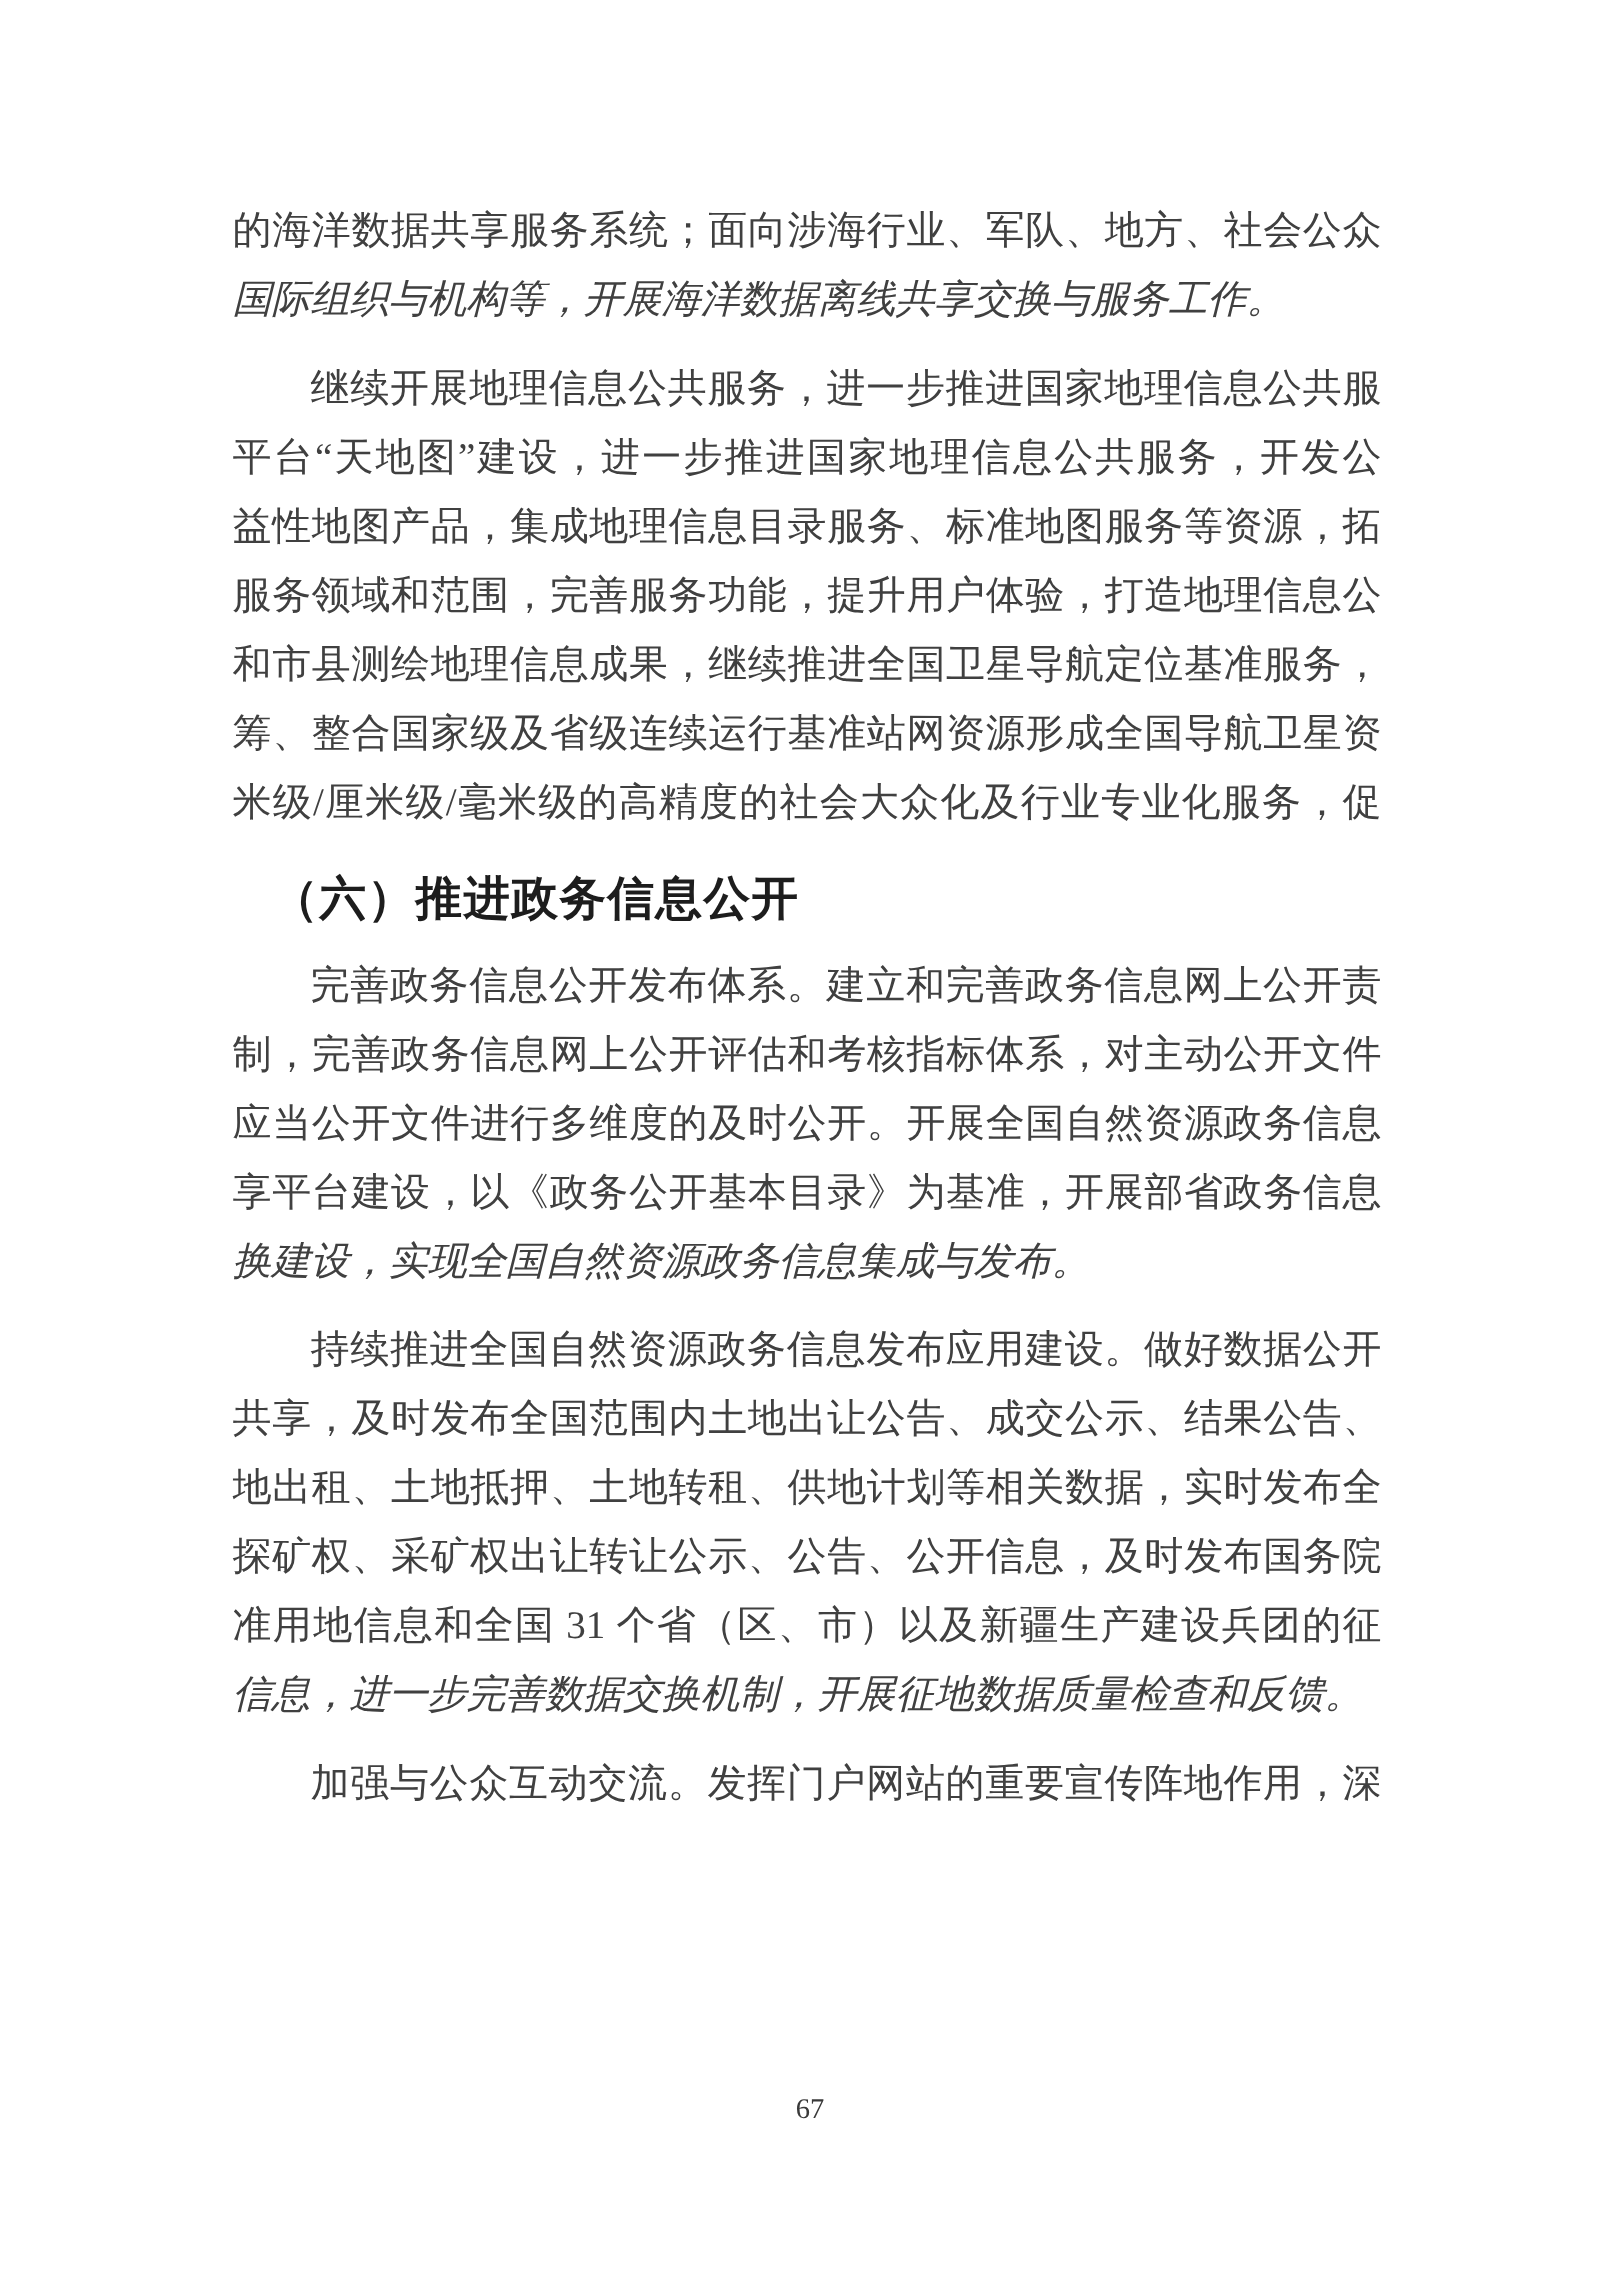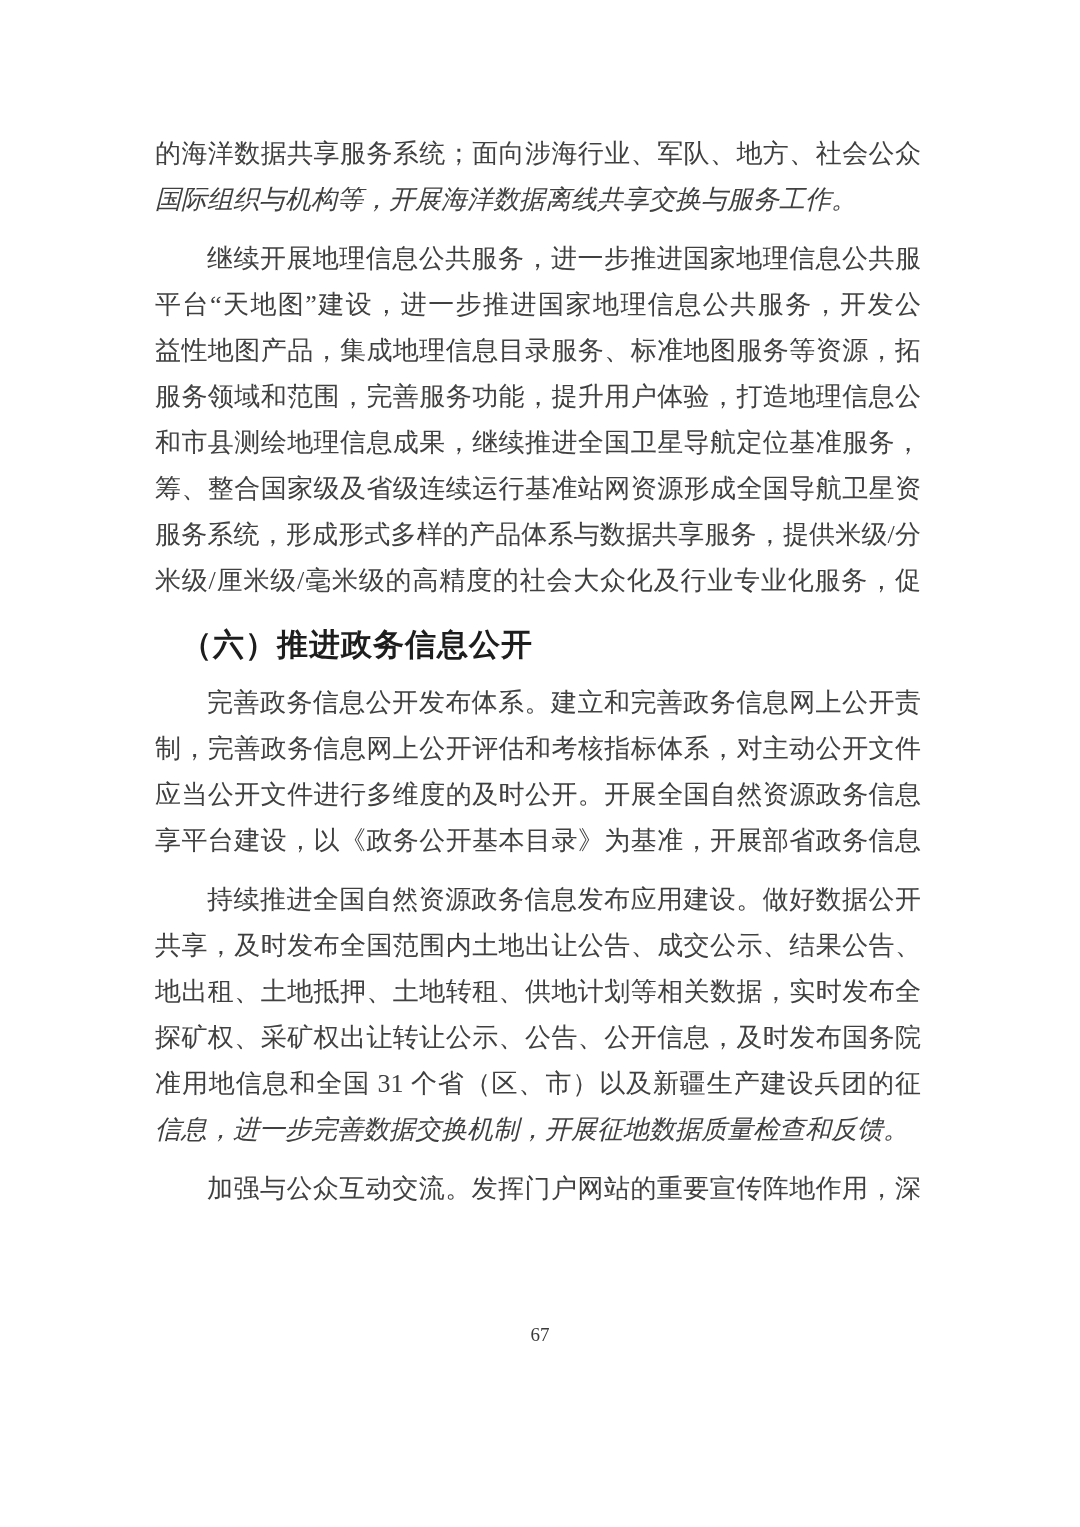--- a/index.html
+++ b/index.html
@@ -48,21 +48,21 @@
     line-height: 46px;
     margin: 18px 0 12px 0;
     font-weight: bold;
     font-size: 31px;
     color: #1d1d1d;
     text-indent: 26px;
     letter-spacing: 1px;
   }
   .page-number {
     position: absolute;
-    top: 1324px;
+    top: 1396px;
     left: 0;
     width: 100%;
     text-align: center;
     font-size: 19px;
     color: #3a3a3a;
   }
 </style>
 </head>
 <body>
 
@@ -74,31 +74,31 @@
       <div class="line last">国际组织与机构等，开展海洋数据离线共享交换与服务工作。</div>
     </div>
 
     <div class="para">
       <div class="line indent">继续开展地理信息公共服务，进一步推进国家地理信息公共服务</div>
       <div class="line">平台“天地图”建设，进一步推进国家地理信息公共服务，开发公</div>
       <div class="line">益性地图产品，集成地理信息目录服务、标准地图服务等资源，拓展</div>
       <div class="line">服务领域和范围，完善服务功能，提升用户体验，打造地理信息公共</div>
       <div class="line">和市县测绘地理信息成果，继续推进全国卫星导航定位基准服务，统</div>
       <div class="line">筹、整合国家级及省级连续运行基准站网资源形成全国导航卫星资源</div>
-      <div class="line">服务系统，形成形式多样的产品体系与数据共享服务，提供米级/分</div>
       <div class="line">米级/厘米级/毫米级的高精度的社会大众化及行业专业化服务，促进</div>
     </div>
 
     <div class="section-heading">（六）推进政务信息公开</div>
 
     <div class="para">
       <div class="line indent">完善政务信息公开发布体系。建立和完善政务信息网上公开责任</div>
       <div class="line">制，完善政务信息网上公开评估和考核指标体系，对主动公开文件或</div>
       <div class="line">应当公开文件进行多维度的及时公开。开展全国自然资源政务信息共</div>
       <div class="line">享平台建设，以《政务公开基本目录》为基准，开展部省政务信息交</div>
+      <div class="line last">换建设，实现全国自然资源政务信息集成与发布。</div>
     </div>
 
     <div class="para">
       <div class="line indent">持续推进全国自然资源政务信息发布应用建设。做好数据公开及</div>
       <div class="line">共享，及时发布全国范围内土地出让公告、成交公示、结果公告、土</div>
       <div class="line">地出租、土地抵押、土地转租、供地计划等相关数据，实时发布全国</div>
       <div class="line">探矿权、采矿权出让转让公示、公告、公开信息，及时发布国务院批</div>
       <div class="line">准用地信息和全国 31 个省（区、市）以及新疆生产建设兵团的征地</div>
       <div class="line last">信息，进一步完善数据交换机制，开展征地数据质量检查和反馈。</div>
     </div>

